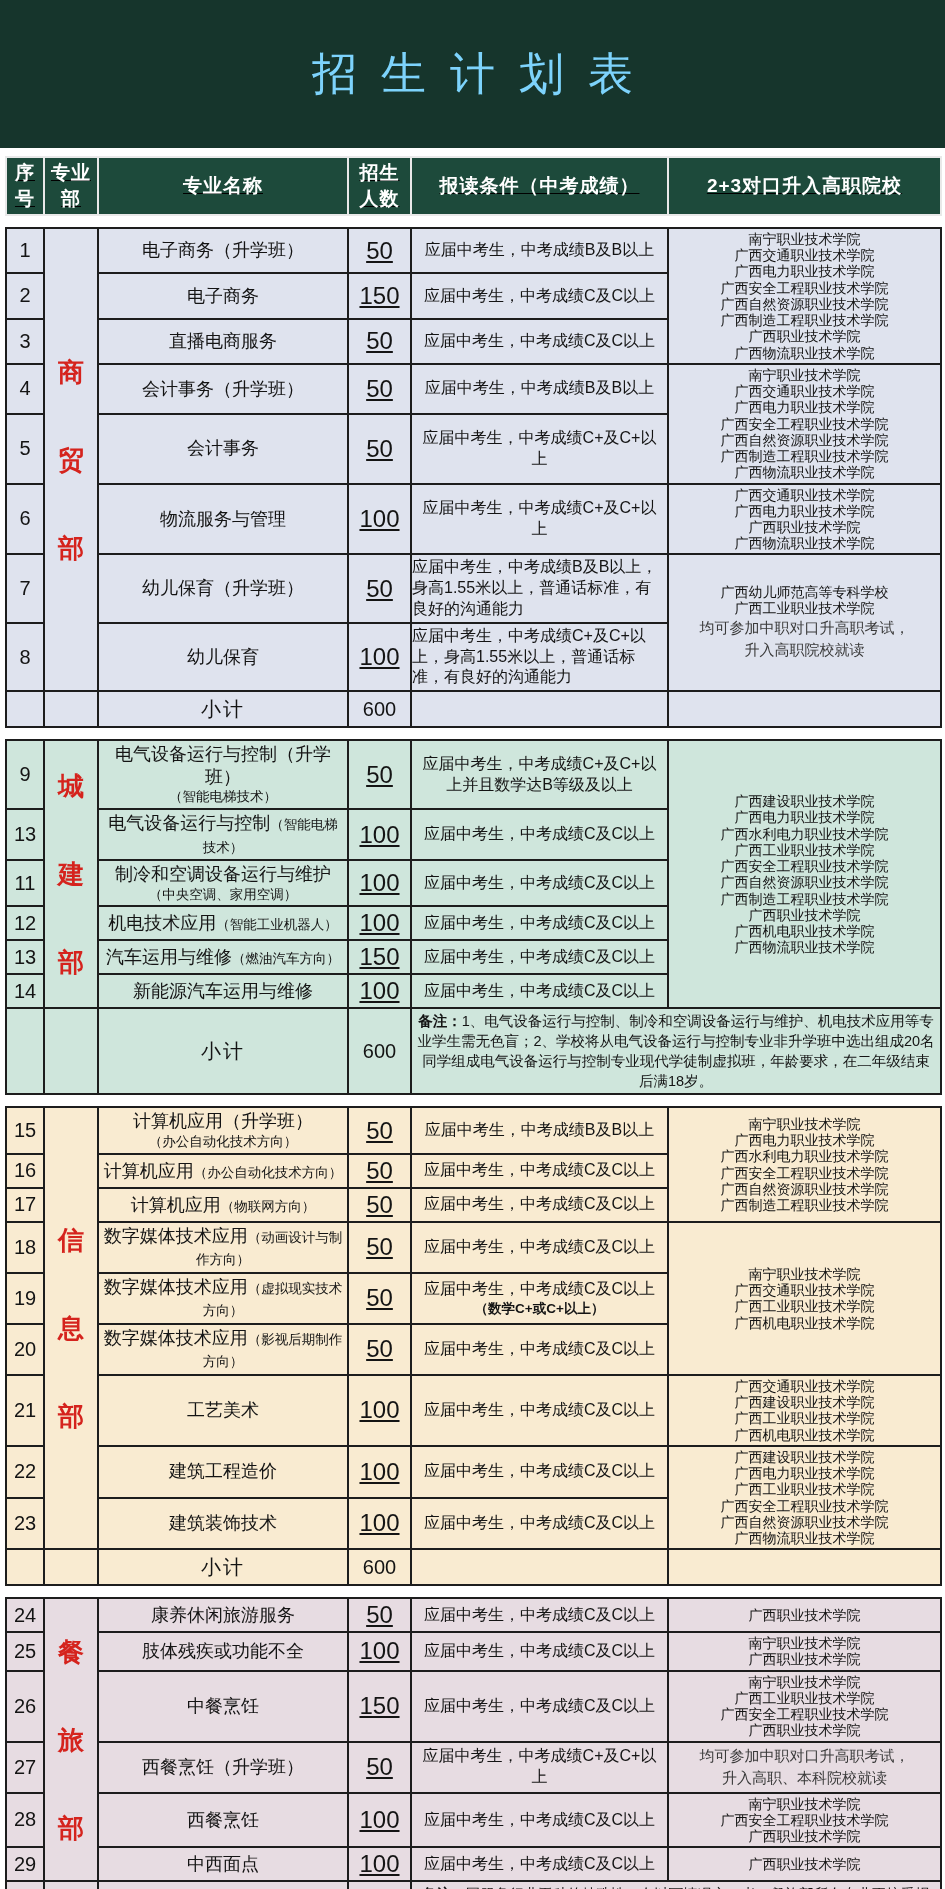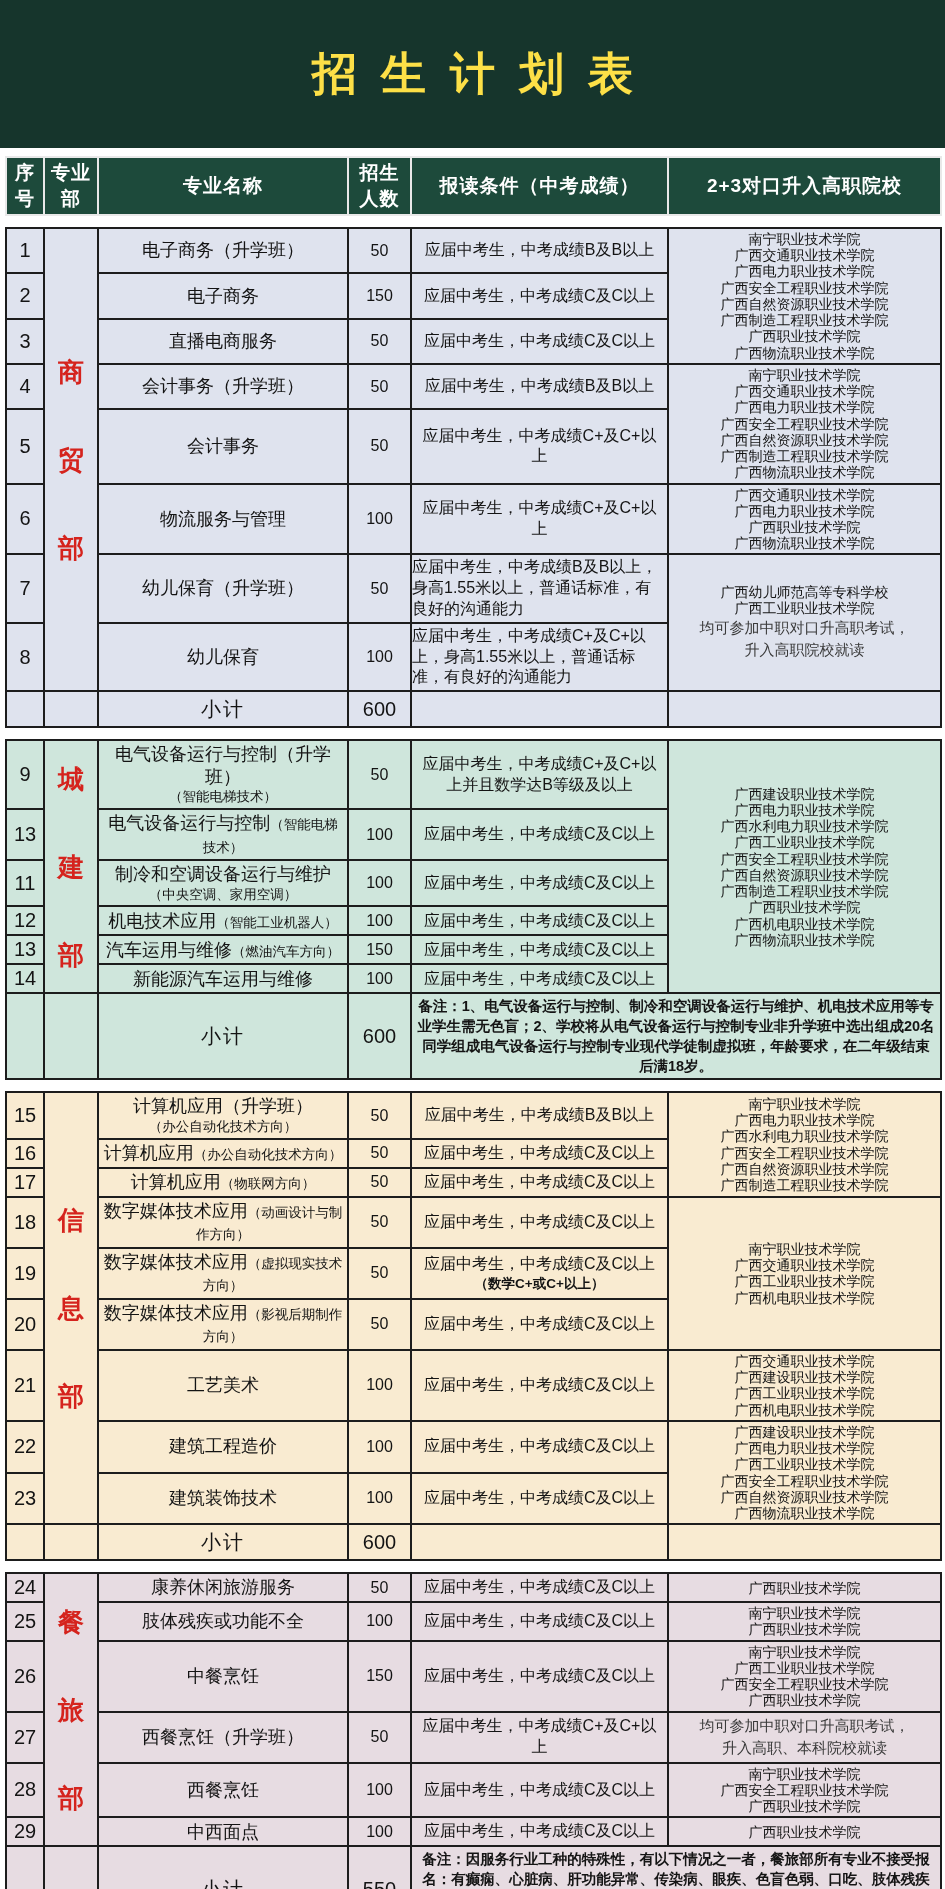--- a/index.html
+++ b/index.html
@@ -1,47 +1,47 @@
 <!DOCTYPE html>
 <html style="--band: #16352c; --hdr: #1d4a3b; --red: #d5231d; --college: #2c5c4c;"><head>
 <meta charset="utf-8">
 <style>
   html,body { margin:0; padding:0; background:#ffffff; font-family:"Liberation Sans","DejaVu Sans",sans-serif; }
   .page { width:945px; background:#ffffff; }
 
   .band-top { background:var(--band,#16352c); height:148px; display:flex; align-items:center; justify-content:center; }
-  .title { color:#fde047; font-size:45px; font-weight:bold; letter-spacing:24px; text-indent:24px; margin:0; }
+  .title { color:#7dd3fc; font-size:45px; font-weight:normal; letter-spacing:24px; text-indent:24px; margin:0; }
 
   .tbl { border-collapse:collapse; table-layout:fixed; width:935px; margin-left:5px; }
   .tbl td { border:2px solid #1d1d1d; text-align:center; vertical-align:middle; padding:2px 4px; color:#141414; overflow:hidden; }
 
-  .header-tbl { margin-top:8px; }
+  .header-tbl { margin-top:8px;text-decoration:underline; }
   .header-tbl td { background:var(--hdr,#1d4a3b); color:#ffffff; font-weight:bold; font-size:19px; height:42px; border:2px solid #e9e9e9; letter-spacing:1px; }
   .header-tbl { border:2px solid var(--hdr,#1d4a3b); }
 
   .sec-tbl { margin-top:11px; }
   .sec-tbl td { background:var(--secbg,#eeeeee); }
 
   .no   { font-size:20px; }
   .dept { width:54px; }
   .dept-stack { display:flex; flex-direction:column; align-items:center; gap:62px; }
   .dept-char { color:var(--red,#d5231d); font-weight:bold; font-size:26px; line-height:26px; }
   .major { font-size:18px; line-height:1.25; }
   .major-sub { font-size:13.5px; }
   .major-sub.block { display:block; margin-top:1px; }
-  .count { font-size:16px; }
+  .count { font-size:24px;text-decoration:underline; }
   .cond { font-size:16px; line-height:1.3; }
   .cond.left { text-align:left; padding-left:0; }
   .cond-sub { font-size:13.5px;font-weight:bold; }
   .college { font-size:14px; color:var(--college,#2c5c4c); line-height:1.16; padding:3px 2px;margin-top:12px; }
   .college-line { white-space:nowrap; }
   .college-note { color:#3a3a3a; font-size:15px; line-height:1.5; }
   .sub-label { font-size:20px; height:30px; letter-spacing:2px; }
   .sub-value { font-size:20px; }
-  .remark { text-align:left; font-size:14.5px; font-weight:bold; line-height:1.38; padding:4px 9px; color:#1b1b1b; }
+  .remark { text-align:left; font-size:14.5px; font-weight:normal; line-height:1.38; padding:4px 9px; color:#1b1b1b; }
 </style>
 </head>
 <body>
 
 <div class="page">
 
   <header class="band-top">
     <h1 class="title">招生计划表</h1>
   </header>
 

